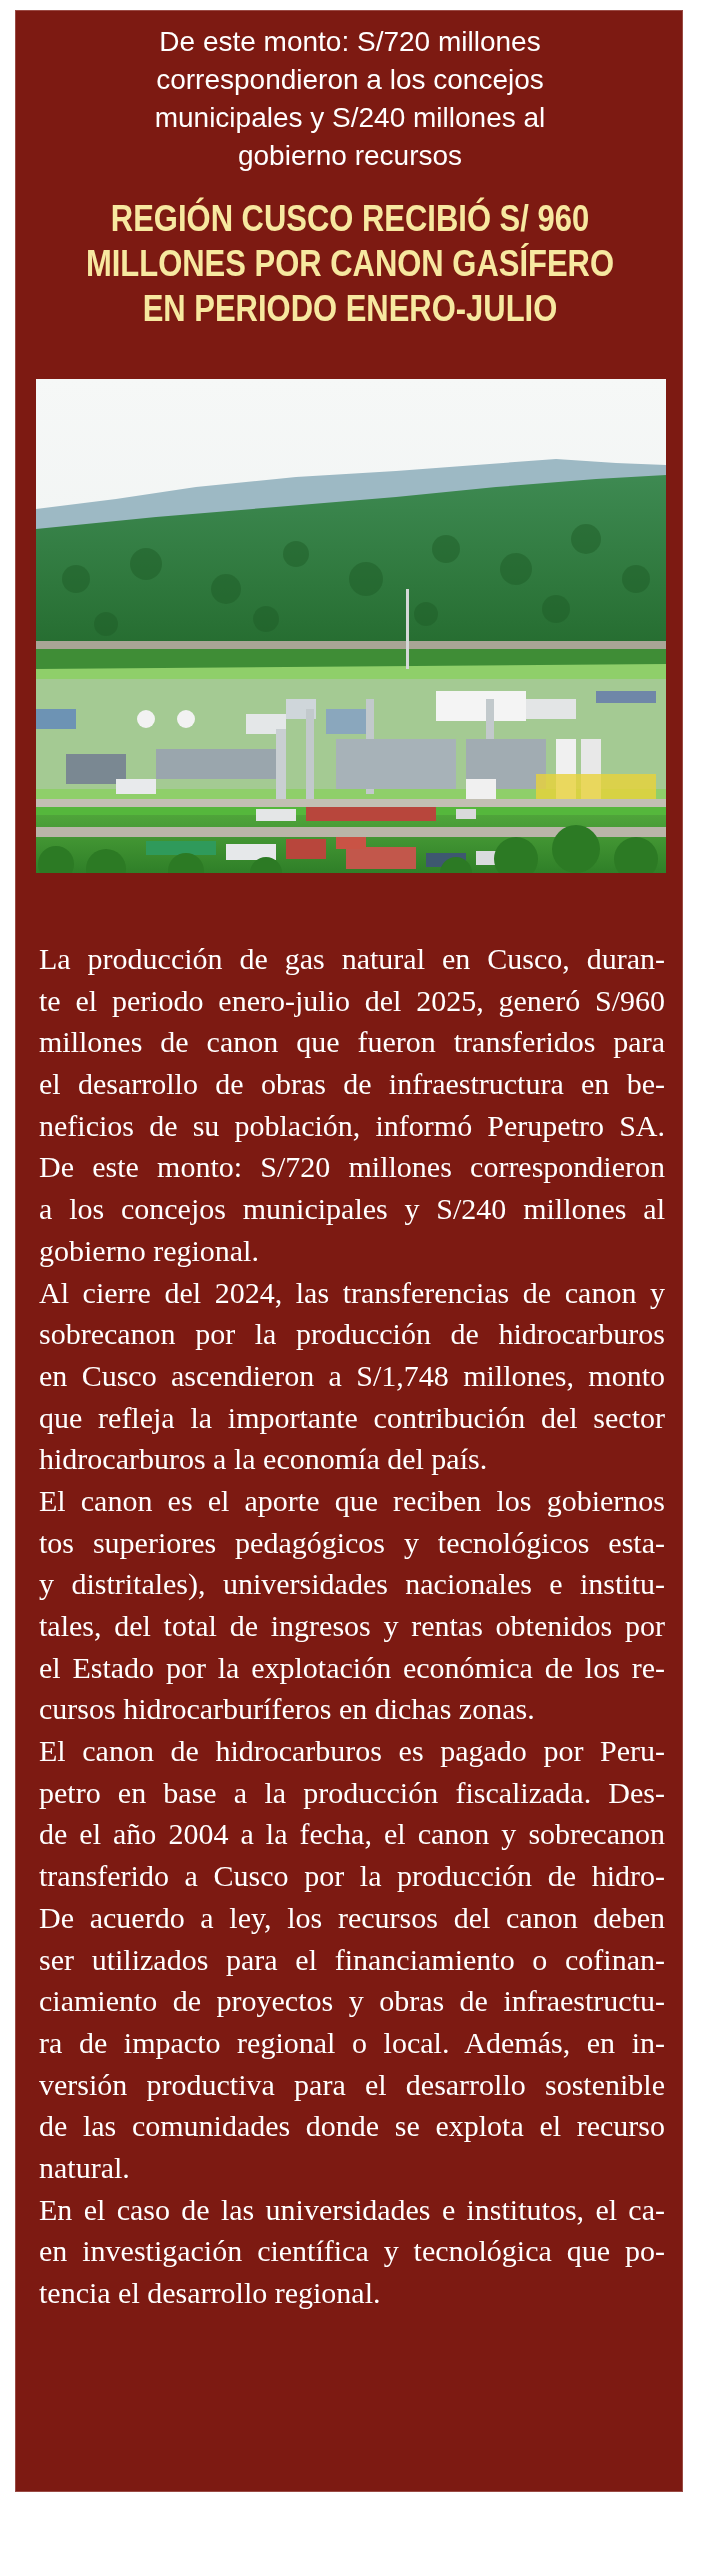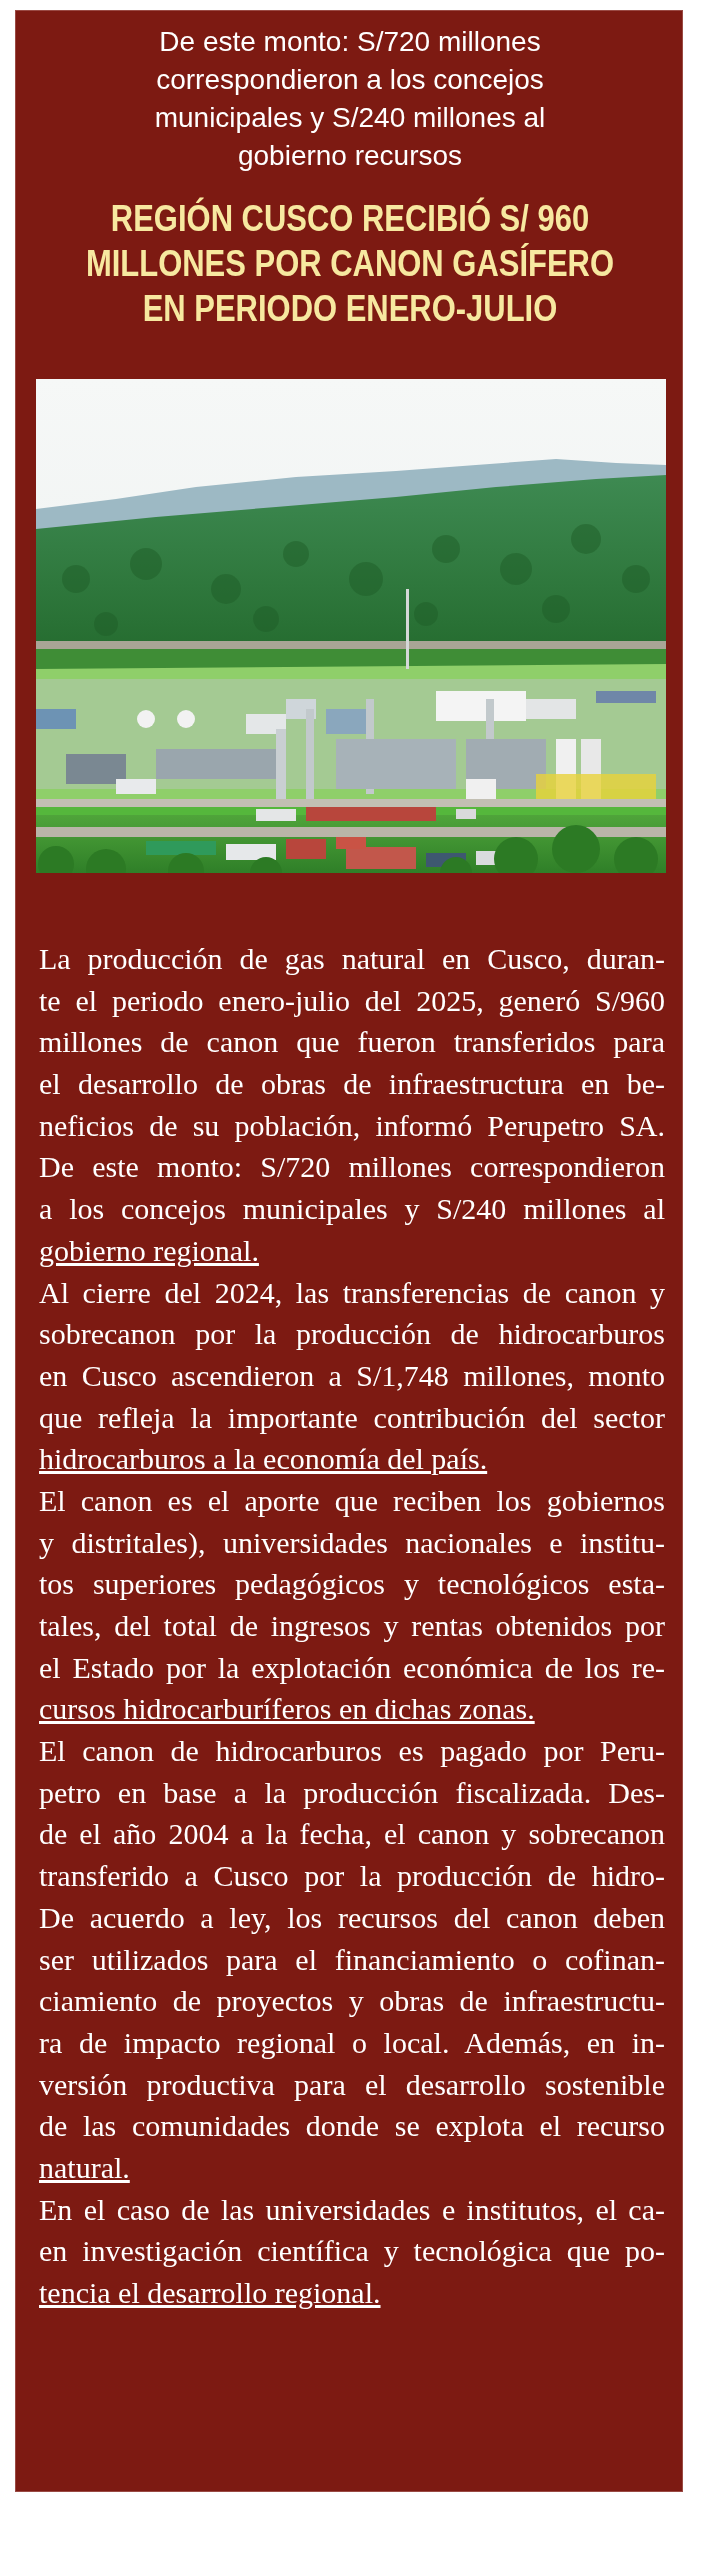--- a/index.html
+++ b/index.html
@@ -25,21 +25,21 @@
     position: absolute; left: 20px; top: 368px; width: 630px; height: 494px;
     overflow: hidden; background: #f4f6f5;
   }
   .body-text {
     position: absolute; left: 23px; top: 888px; width: 626px;
     color: #ffffff;
     font-family: "Liberation Serif", "DejaVu Serif", serif;
     font-size: 30px; line-height: 41.7px; margin-top: 39px;
   }
   .line { display: block; text-align: justify; text-align-last: justify; white-space: nowrap; height: 41.7px; overflow: visible; }
-  .line.last { text-align-last: left; text-decoration: underline; }
+  .line.last { text-align-last: left; }
   .line span { white-space: normal; }
 </style>
 </head>
 <body>
 
 <div class="box">
 
   <div class="subtitle">
     <div>De este monto: S/720 millones</div>
     <div>correspondieron a los concejos</div>
@@ -161,22 +161,22 @@
     <div class="line"><span>neficios de su población, informó Perupetro SA.</span></div>
     <div class="line"><span>De este monto: S/720 millones correspondieron</span></div>
     <div class="line"><span>a los concejos municipales y S/240 millones al</span></div>
     <div class="line last"><span>gobierno regional.</span></div>
     <div class="line"><span>Al cierre del 2024, las transferencias de canon y</span></div>
     <div class="line"><span>sobrecanon por la producción de hidrocarburos</span></div>
     <div class="line"><span>en Cusco ascendieron a S/1,748 millones, monto</span></div>
     <div class="line"><span>que refleja la importante contribución del sector</span></div>
     <div class="line last"><span>hidrocarburos a la economía del país.</span></div>
     <div class="line"><span>El canon es el aporte que reciben los gobiernos</span></div>
+    <div class="line"><span>tos superiores pedagógicos y tecnológicos esta-</span></div>
     <div class="line"><span>y distritales), universidades nacionales e institu-</span></div>
-    <div class="line"><span>tos superiores pedagógicos y tecnológicos esta-</span></div>
     <div class="line"><span>tales, del total de ingresos y rentas obtenidos por</span></div>
     <div class="line"><span>el Estado por la explotación económica de los re-</span></div>
     <div class="line last"><span>cursos hidrocarburíferos en dichas zonas.</span></div>
     <div class="line"><span>El canon de hidrocarburos es pagado por Peru-</span></div>
     <div class="line"><span>petro en base a la producción fiscalizada. Des-</span></div>
     <div class="line"><span>de el año 2004 a la fecha, el canon y sobrecanon</span></div>
     <div class="line"><span>transferido a Cusco por la producción de hidro-</span></div>
     <div class="line"><span>De acuerdo a ley, los recursos del canon deben</span></div>
     <div class="line"><span>ser utilizados para el financiamiento o cofinan-</span></div>
     <div class="line"><span>ciamiento de proyectos y obras de infraestructu-</span></div>

